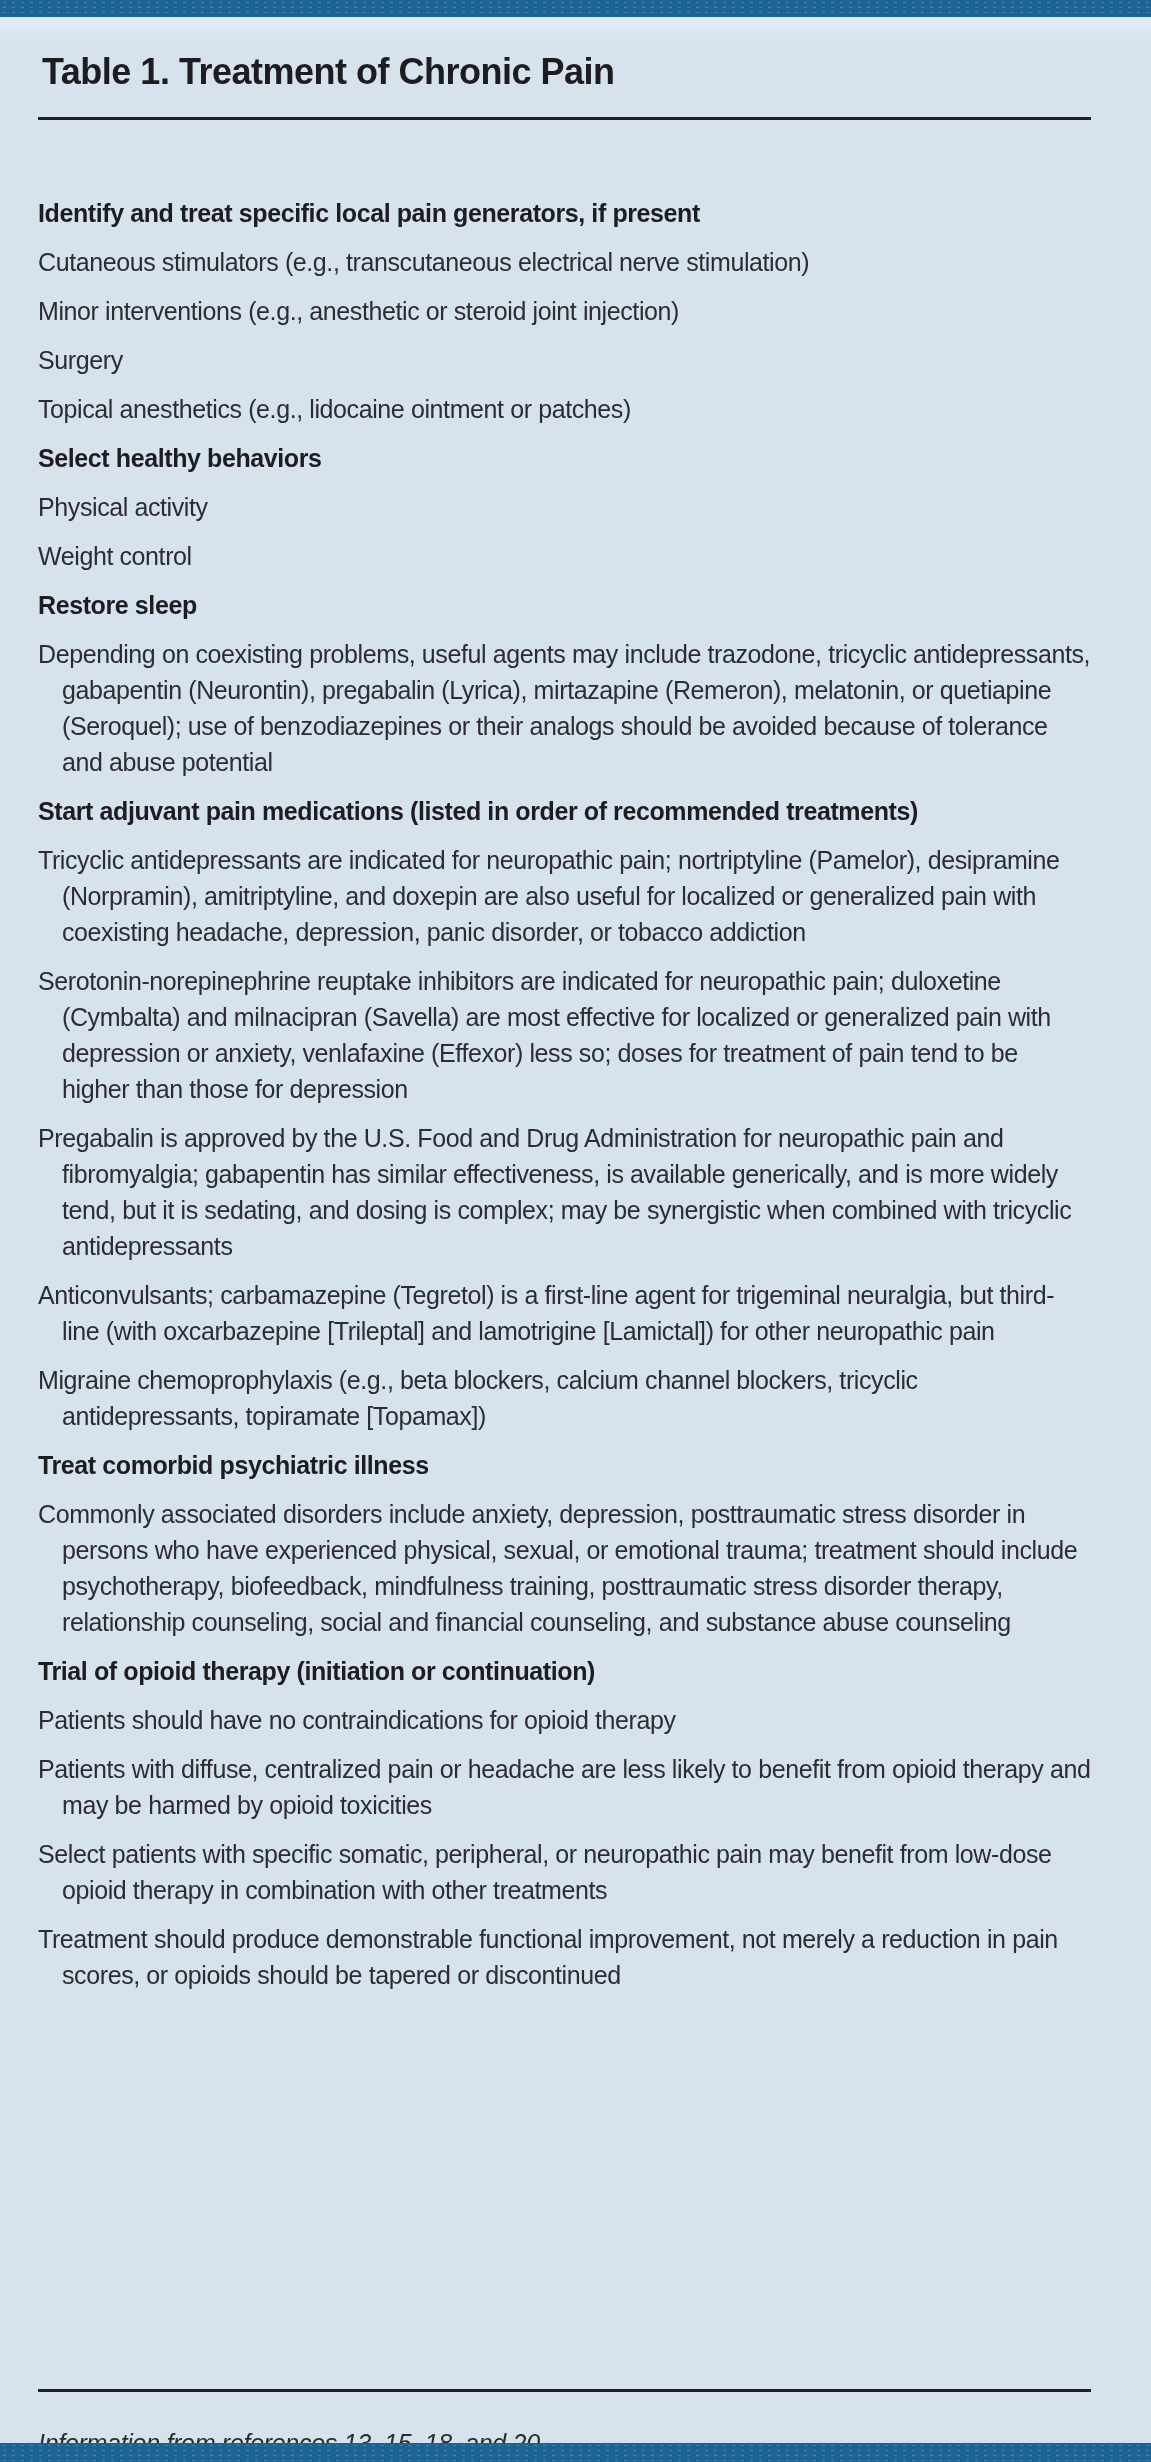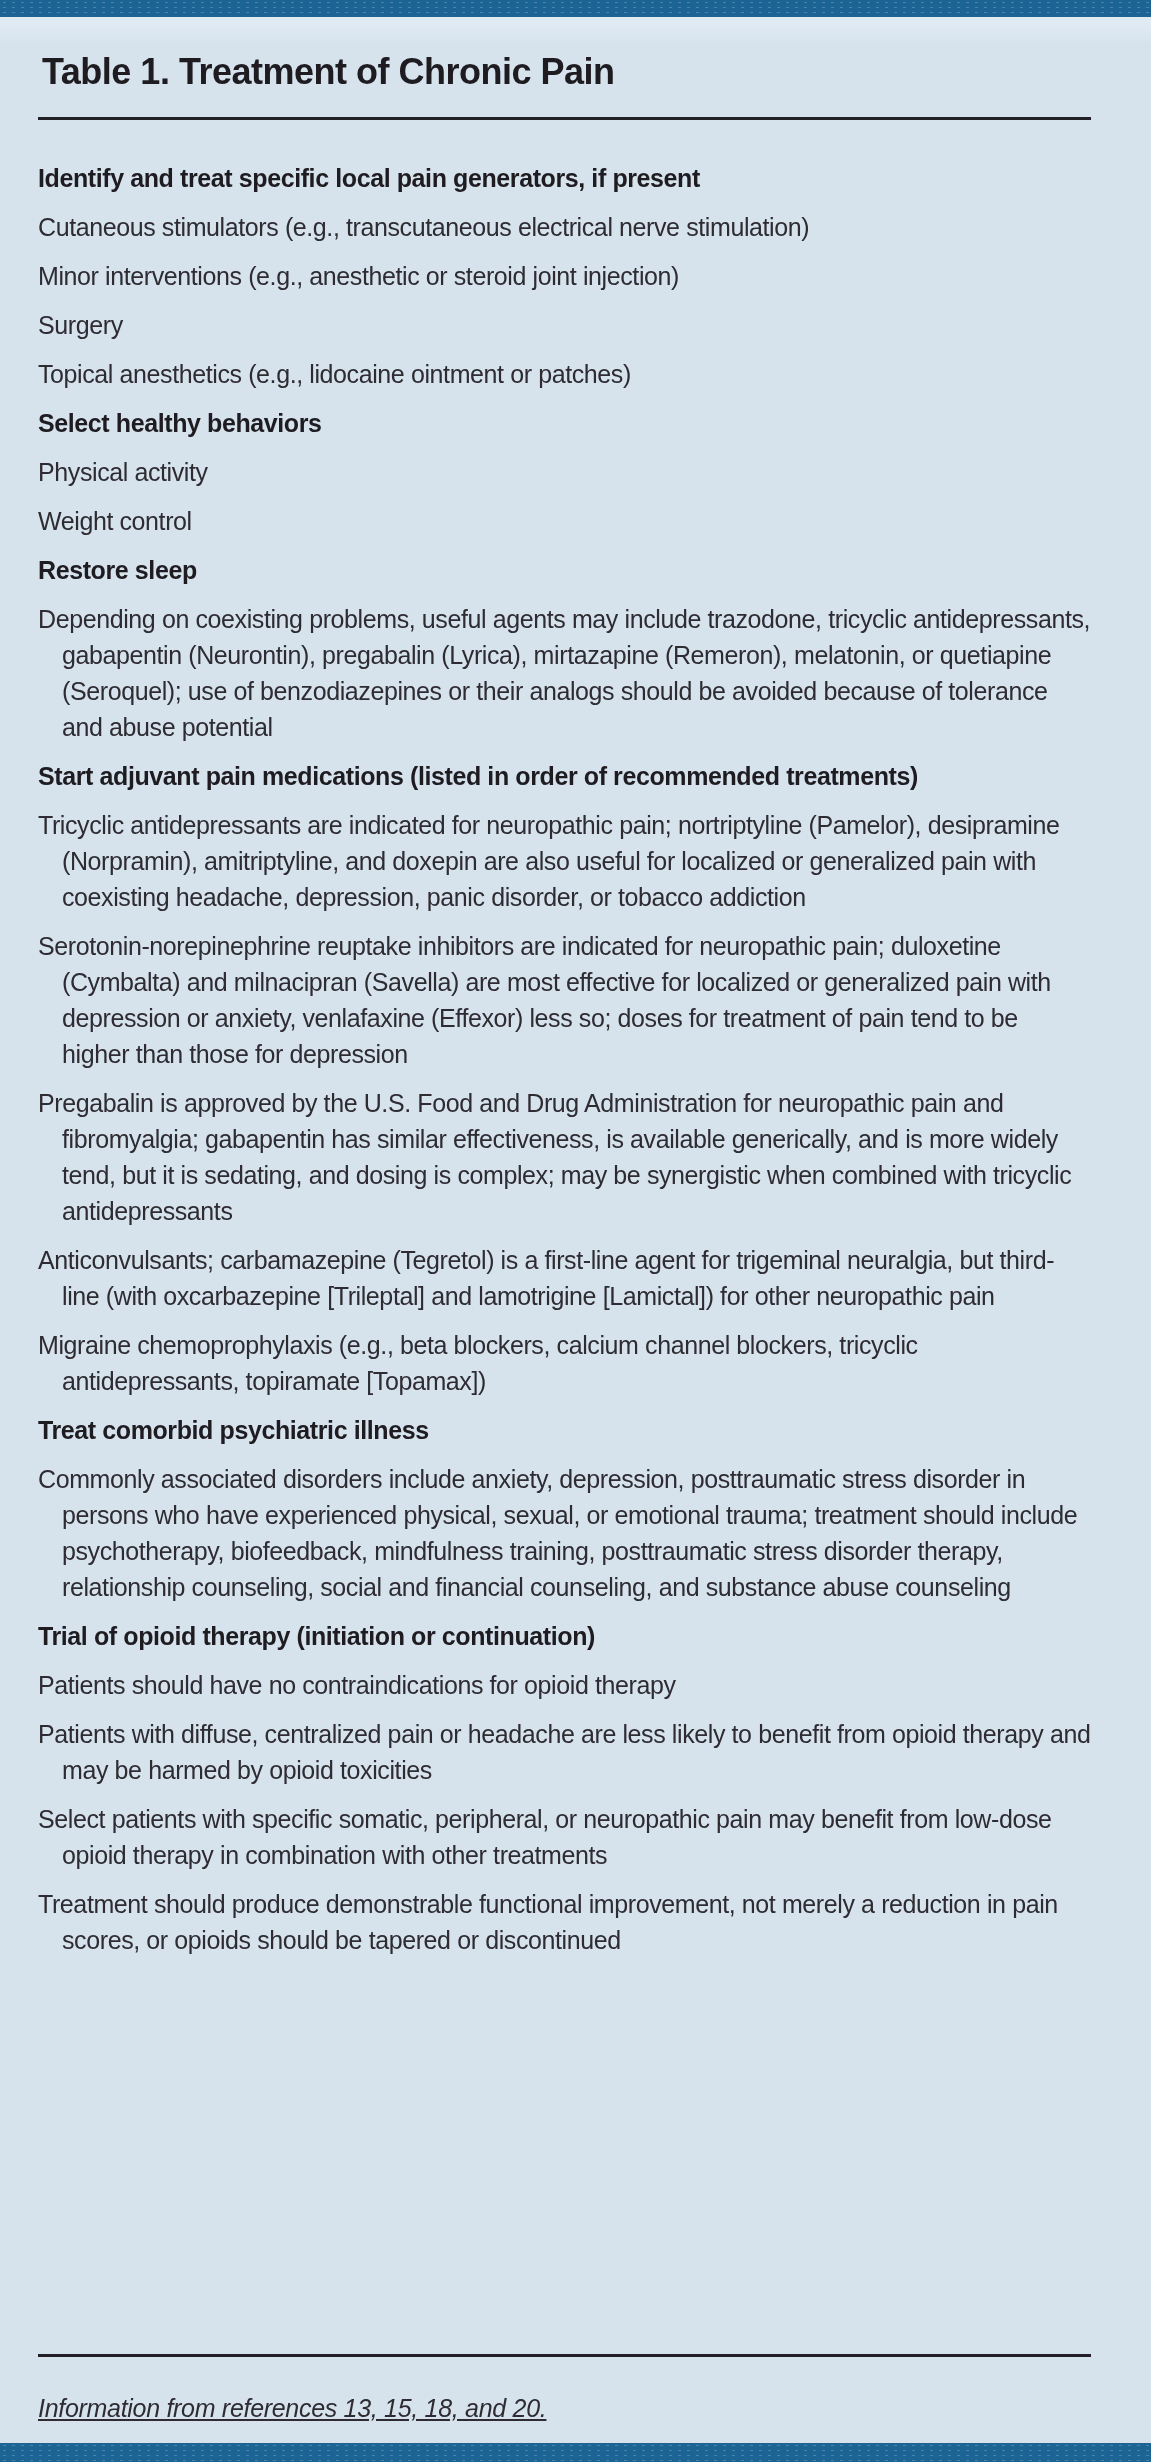--- a/index.html
+++ b/index.html
@@ -45,20 +45,21 @@
   }
   .title-rule{
     border:none;
     border-top:3px solid var(--rule);
     margin:24px 0 0 0;
   }
   .table-body{
     height:2234px;
     padding-top:40px;
     overflow:hidden;
+    margin-top:35px;
   }
   .table-body h2{
     font-size:25px;
     line-height:36px;
     font-weight:700;
     letter-spacing:-0.4px;
     color:var(--heading);
     margin:0 0 13px 0;
     padding-left:24px;
     text-indent:-24px;

